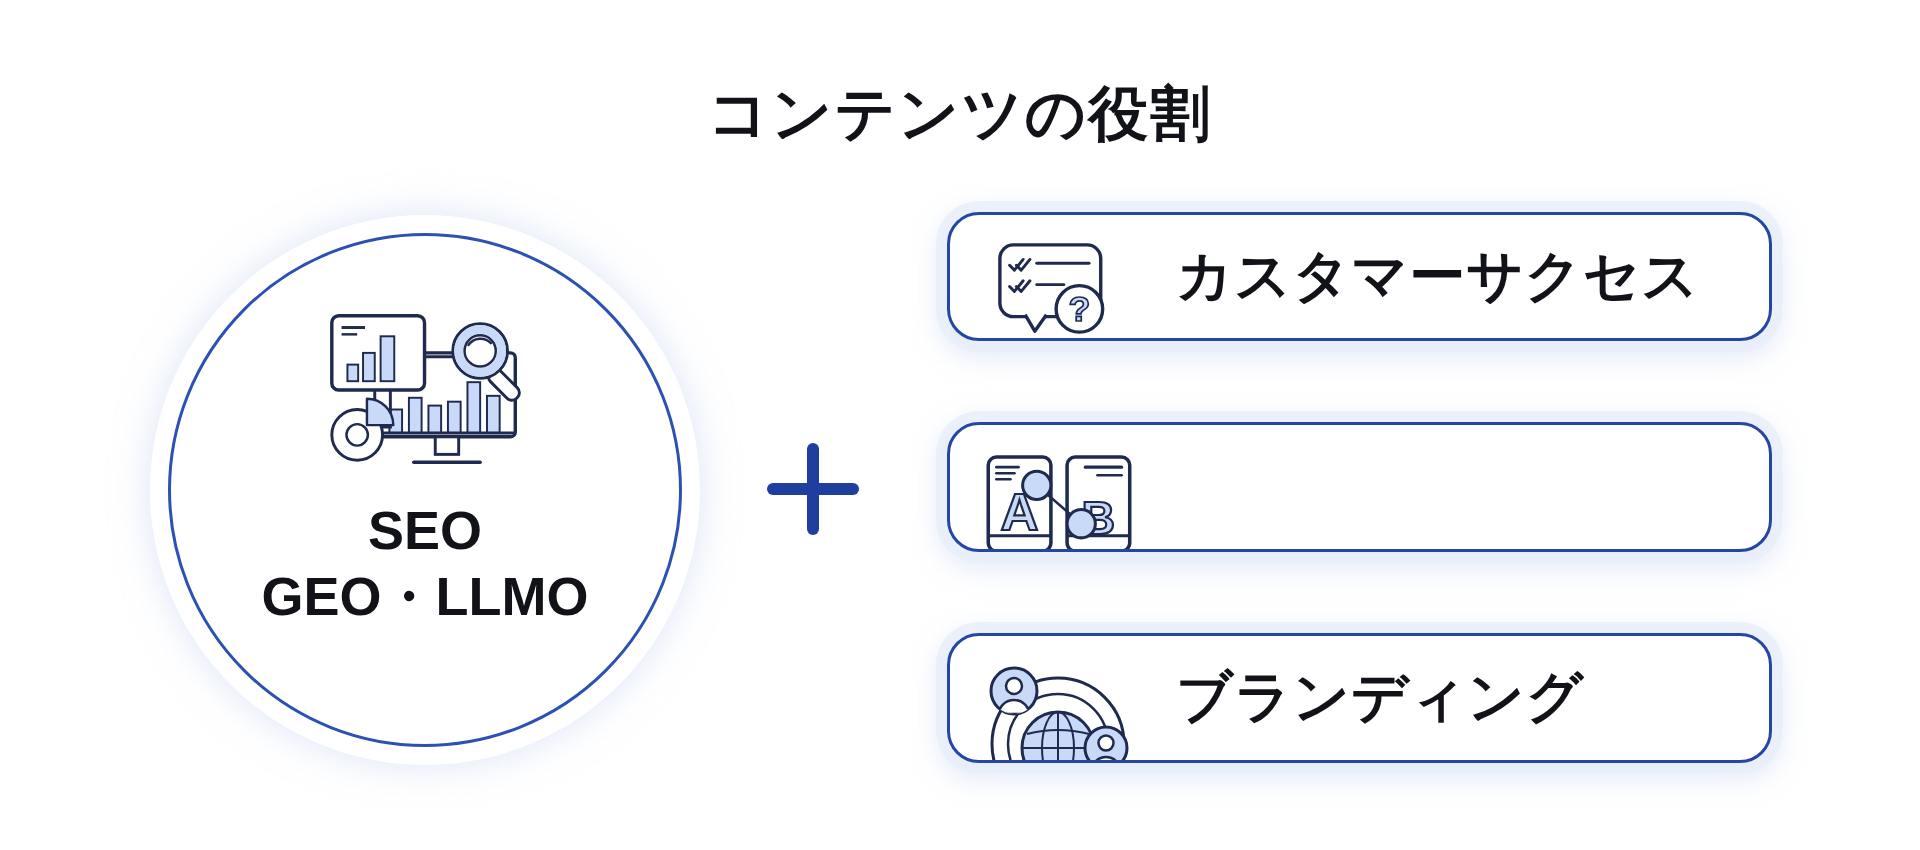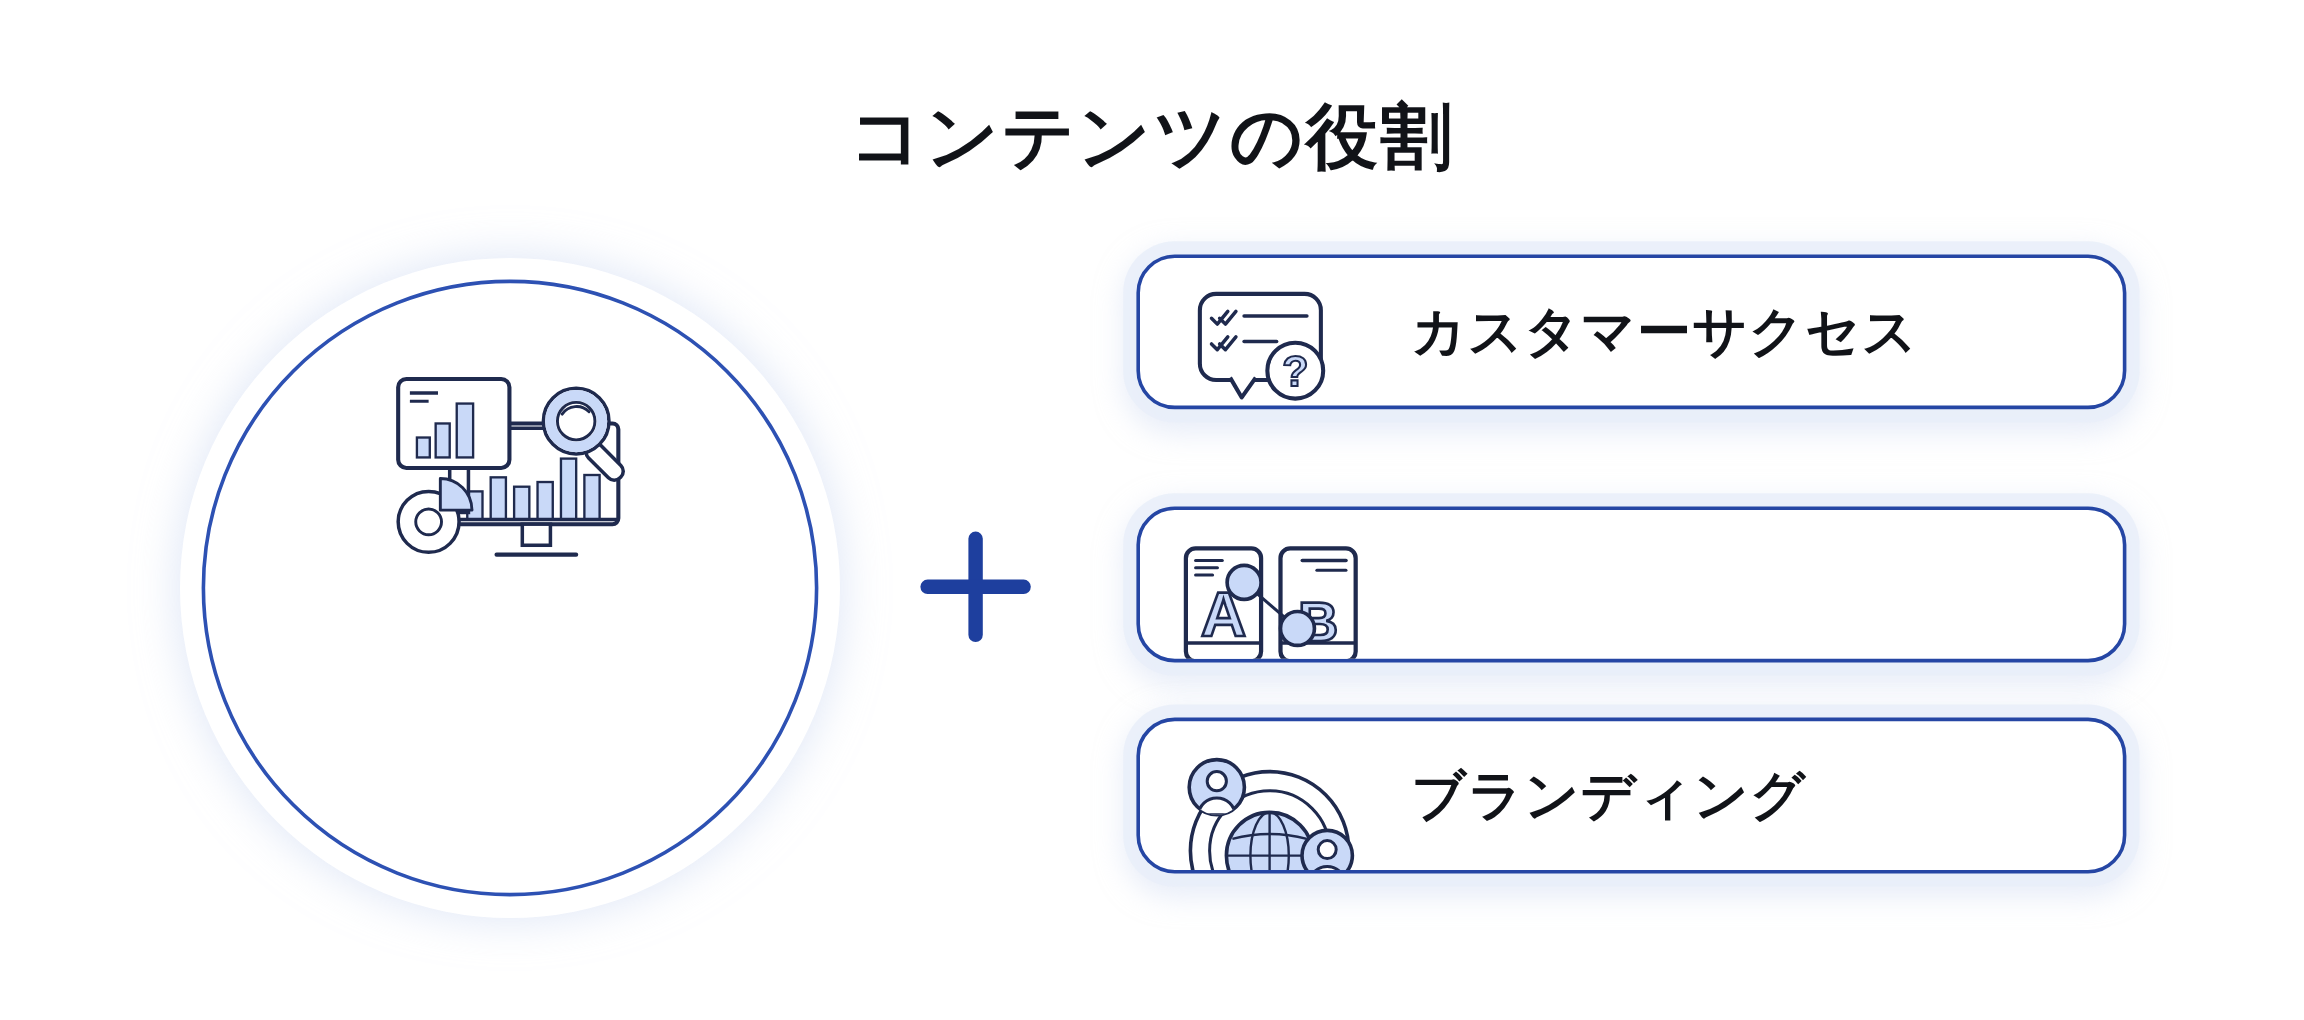--- a/index.html
+++ b/index.html
@@ -22,26 +22,26 @@
   
   .plus-wrap { position:absolute; left:764px; top:440px; width:98px; height:98px; }
 
   
   .card { position:absolute; left:947px; width:825px; background:#ffffff;
           border:3px solid #2546a4; border-radius:32px; overflow:hidden;
           box-shadow:0 0 0 11px rgba(233,238,249,0.85), 0 8px 22px 12px rgba(211,221,243,0.5);
           display:flex; align-items:center; }
   .card-1 { top:212px; height:129px; }
   .card-2 { top:422px; height:130px; }
-  .card-3 { top:598px; height:130px; }
+  .card-3 { top:633px; height:130px; }
   .card-icon { position:absolute; }
   .icon-cs   { left:46px; top:26px; }
   .icon-ab   { left:34px; bottom:-2px; }
   .icon-brand{ left:36px; top:28px; }
-  .card-label { margin-left:226px; font-size:45px; font-weight:700; color:#111318;
+  .card-label { margin-left:226px; font-size:56px; font-weight:700; color:#111318;
                 letter-spacing:1px; }
 </style>
 </head>
 <body>
 
 <div class="stage">
 
   <div class="title">コンテンツの役割</div>
 
   <div class="main-circle">
@@ -84,20 +84,24 @@
       </g>
 
       <g>
         <rect x="183" y="60" width="15" height="38" rx="7" transform="rotate(-45 190 79)" fill="#fff" stroke="#1f2a4e" stroke-width="3"></rect>
         <circle cx="166" cy="44" r="28" fill="#fff" stroke="#1f2a4e" stroke-width="3"></circle>
         <circle cx="166" cy="44" r="22" fill="none" stroke="#c9d9f8" stroke-width="9"></circle>
         <circle cx="166" cy="44" r="16" fill="#fff" stroke="#1f2a4e" stroke-width="2.5"></circle>
         <path d="M154 38 A15 15 0 0 1 177 36" fill="none" stroke="#1f2a4e" stroke-width="2.5" stroke-linecap="round"></path>
       </g>
     </svg>
+    <div class="circle-text">
+      <div>SEO</div>
+      <div>GEO・LLMO</div>
+    </div>
   </div>
 
   <div class="plus-wrap">
     <svg width="98" height="98" viewBox="0 0 98 98">
       <line x1="49" y1="9" x2="49" y2="89" stroke="#1e3f9e" stroke-width="12" stroke-linecap="round"></line>
       <line x1="9" y1="49" x2="89" y2="49" stroke="#1e3f9e" stroke-width="12" stroke-linecap="round"></line>
     </svg>
   </div>
 
   <div class="card card-1">

